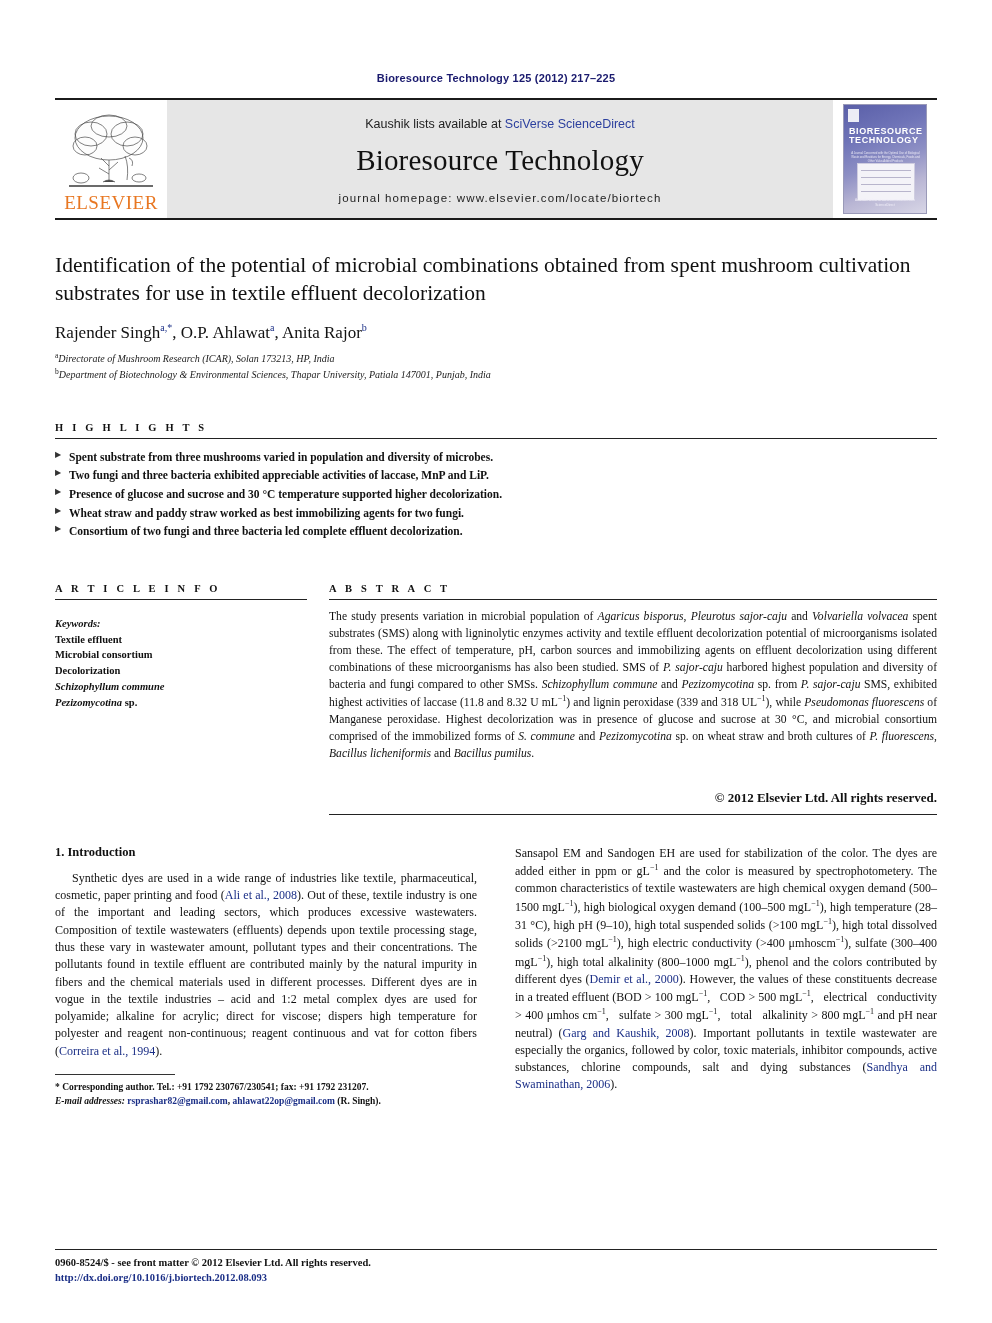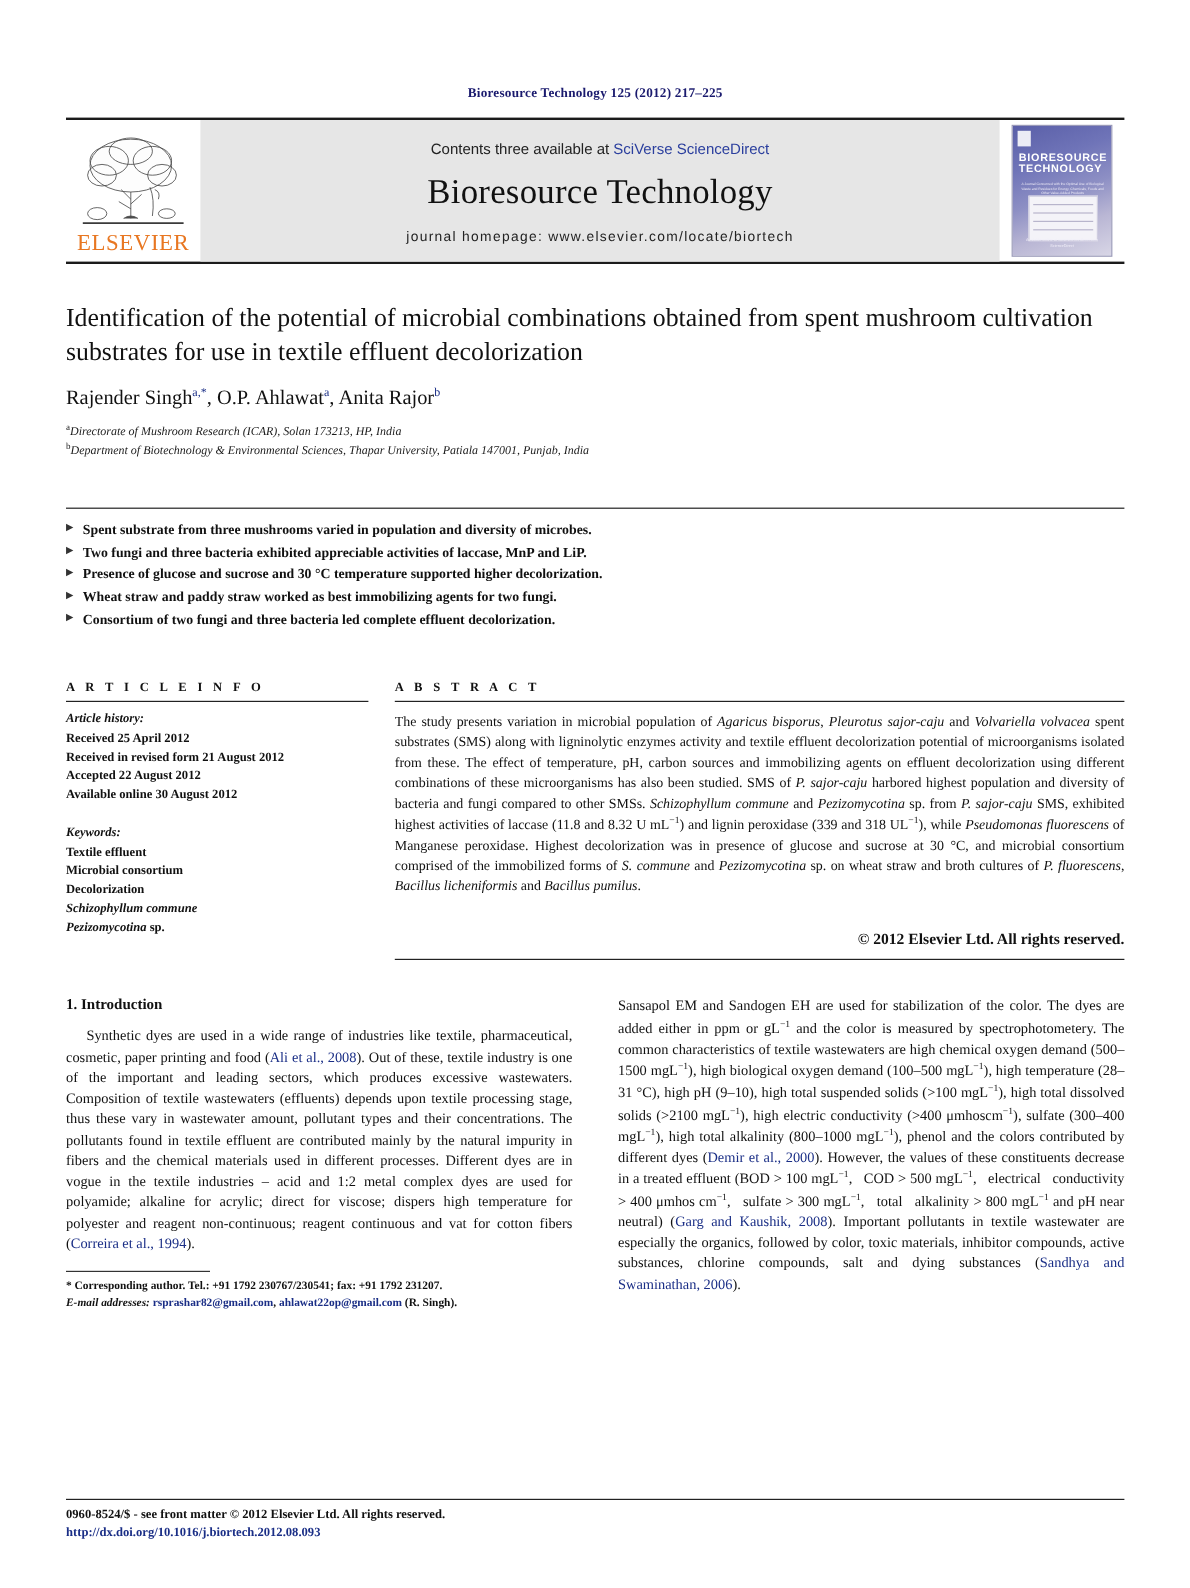--- a/index.html
+++ b/index.html
@@ -11,21 +11,21 @@
     font-family: "Liberation Serif", "DejaVu Serif", serif;
     color: #000000;
     position: relative;
     overflow: hidden;
   }
   .page { position: relative; width: 992px; height: 1323px; padding: 0; }
 
   
   .running-head {
     text-align: center;
-    font-family: Liberation Serif, serif;
+    font-family: Liberation Sans, sans-serif;
     font-weight: bold;
     font-size: 11px;
     color: #1a1a6e;
     letter-spacing: .2px;
     padding-top: 72px;
   }
 
   
   .masthead {
     margin: 14px 55px 0 55px;
@@ -295,21 +295,21 @@
             <path d="M64 50 q5 2 3 8"></path>
           </g>
           <line x1="4" y1="78" x2="88" y2="78" stroke="#3a3a3a" stroke-width="1.4"></line>
         </svg>
       </div>
       <div class="elsevier-word">ELSEVIER</div>
     </div>
 
     <div class="masthead-center">
       <div class="contents-line">
-        <span>Contents three available at </span><a href="#">SciVerse ScienceDirect</a>
+        <span>Kaushik lists available at </span><a href="#">SciVerse ScienceDirect</a>
       </div>
       <div class="journal-title">Bioresource Technology</div>
       <div class="homepage-line">journal homepage: www.elsevier.com/locate/biortech</div>
     </div>
 
     <div class="cover-box">
       <div class="cover">
         <div class="cover-badge"></div>
         <div class="cover-title">
           <div>BIORESOURCE</div>
@@ -337,42 +337,36 @@
     </div>
     <div class="affil">
       <sup>a</sup><span>Directorate of Mushroom Research (ICAR), Solan 173213, HP, India</span>
     </div>
     <div class="affil">
       <sup>b</sup><span>Department of Biotechnology &amp; Environmental Sciences, Thapar University, Patiala 147001, Punjab, India</span>
     </div>
   </div>
 
   <div class="highlights">
+    <div class="sec-head">H I G H L I G H T S</div>
     <div class="hl-rule"></div>
     <ul class="hl-list">
       <li>Spent substrate from three mushrooms varied in population and diversity of microbes.</li>
       <li>Two fungi and three bacteria exhibited appreciable activities of laccase, MnP and LiP.</li>
       <li>Presence of glucose and sucrose and 30 °C temperature supported higher decolorization.</li>
       <li>Wheat straw and paddy straw worked as best immobilizing agents for two fungi.</li>
       <li>Consortium of two fungi and three bacteria led complete effluent decolorization.</li>
     </ul>
   </div>
 
   <div class="infoabs">
 
     <div class="info-col">
       <div class="sec-head">A R T I C L E    I N F O</div>
       <div class="info-rule"></div>
-      <div class="info-group">
-        <div class="lbl">Article history:</div>
-        <div>Received 25 April 2012</div>
-        <div>Received in revised form 21 August 2012</div>
-        <div>Accepted 22 August 2012</div>
-        <div>Available online 30 August 2012</div>
-      </div>
       <div class="info-group kw">
         <div class="lbl">Keywords:</div>
         <div>Textile effluent</div>
         <div>Microbial consortium</div>
         <div>Decolorization</div>
         <div class="it">Schizophyllum commune</div>
         <div><span class="it">Pezizomycotina</span> sp.</div>
       </div>
     </div>
 

